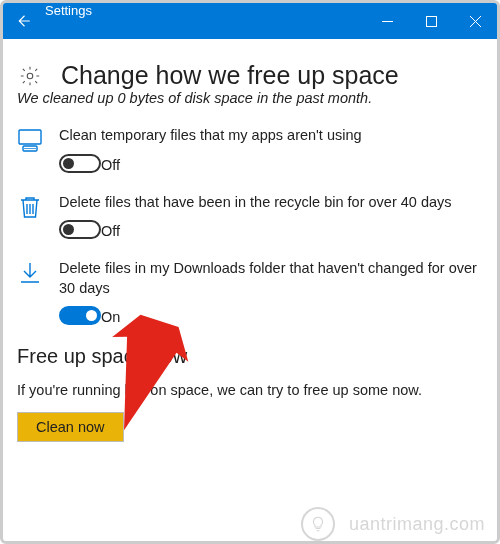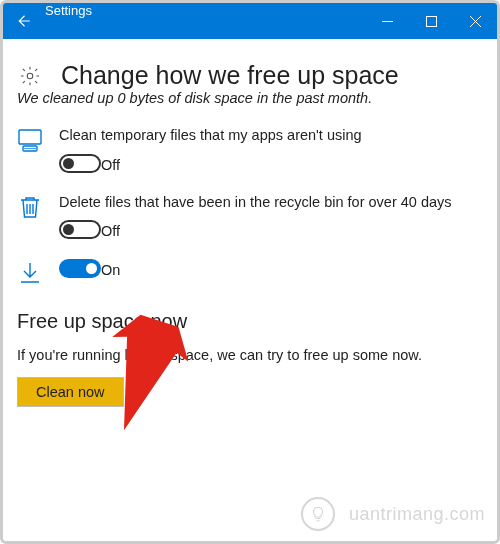--- a/index.html
+++ b/index.html
@@ -26,21 +26,21 @@
   .toggle { width: 42px; height: 19px; border-radius: 10px; position: relative; cursor: pointer; }
   .toggle.off { border: 2px solid #333; background: #fff; }
   .toggle.off .knob { width: 11px; height: 11px; border-radius: 50%; background: #333; position: absolute; left: 2px; top: 2px; }
   .toggle.on { border: 2px solid #0078d7; background: #0078d7; }
   .toggle.on .knob { width: 11px; height: 11px; border-radius: 50%; background: #fff; position: absolute; right: 2px; top: 2px; }
   .toggle-label { font-size: 14.5px; color: #222; }
   .section-title { font-size: 20px; font-weight: 400; color: #222; margin-top: 10px; margin-bottom: 14px; }
   .section-body { font-size: 14.5px; color: #222; margin-bottom: 14px; }
   .btn { display: inline-block; background: #eab308; border: 1px solid #bbb; padding: 6px 18px; font-size: 14.5px; color: #222; cursor: pointer; }
   .arrow-overlay { position: absolute; left: 98px; top: 310px; pointer-events: none; }
-  .watermark { position: absolute; right: 12px; bottom: 10px; display: flex; align-items: center; gap: 14px; opacity: 0.6; pointer-events: none; }
+  .watermark { position: absolute; right: 12px; bottom: 0; display: flex; align-items: center; gap: 14px; opacity: 0.6; pointer-events: none; }
   .watermark .bulb { width: 34px; height: 34px; border: 2px solid #bbb; border-radius: 50%; display: flex; align-items: center; justify-content: center; }
   .watermark .bulb svg { width: 18px; height: 18px; stroke: #bbb; fill: none; stroke-width: 1.4; }
   .watermark .txt { font-size: 18px; color: #bbb; letter-spacing: 0.5px; }
 </style>
 </head>
 <body>
 
 <div class="frame">
 
   <div class="titlebar">
@@ -118,20 +118,21 @@
       </div>
     </div>
 
     <div class="option">
       <div class="opt-icon">
         <svg viewBox="0 0 26 26">
           <path d="M13 3v14M7 11l6 6 6-6M4 22h18"></path>
         </svg>
       </div>
       <div class="opt-body">
+        <div class="opt-label">Delete files in my Downloads folder that haven't changed for over 30 days</div>
         <div class="toggle-row">
           <div class="toggle on">
               <div class="knob"></div>
             </div>
           <span class="toggle-label">On</span>
         </div>
       </div>
     </div>
 
     <h2 class="section-title">Free up space now</h2>

